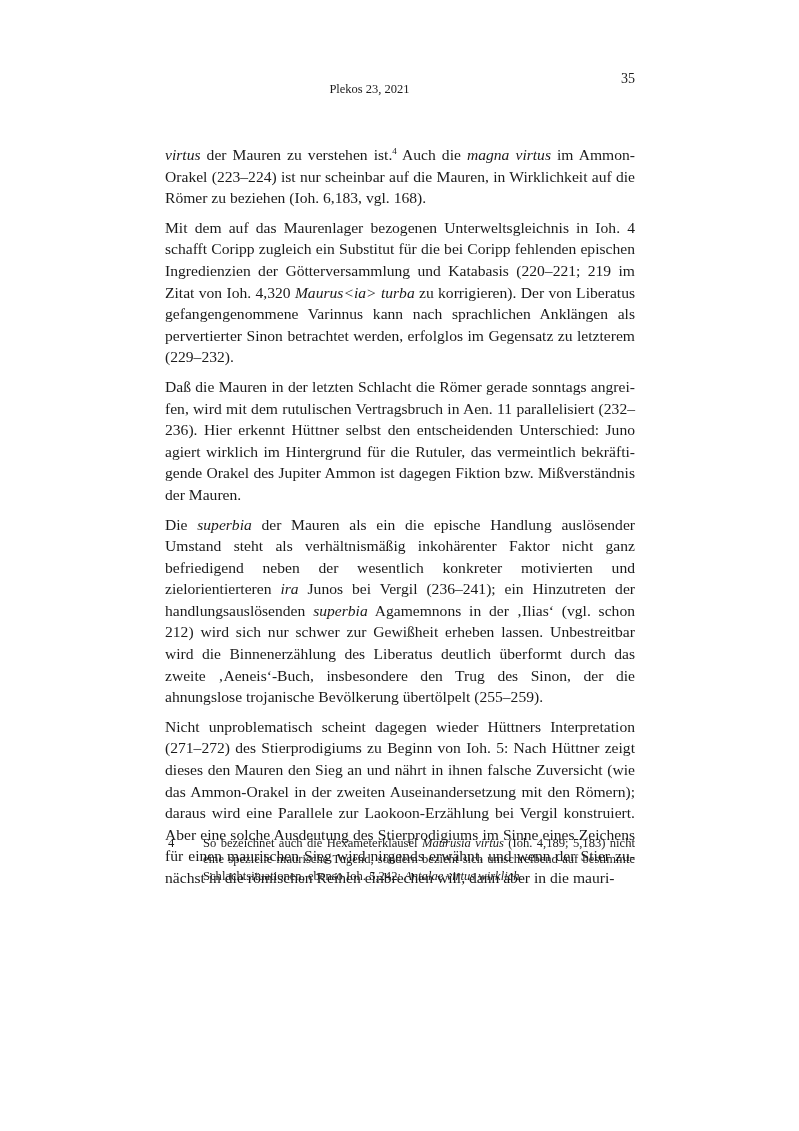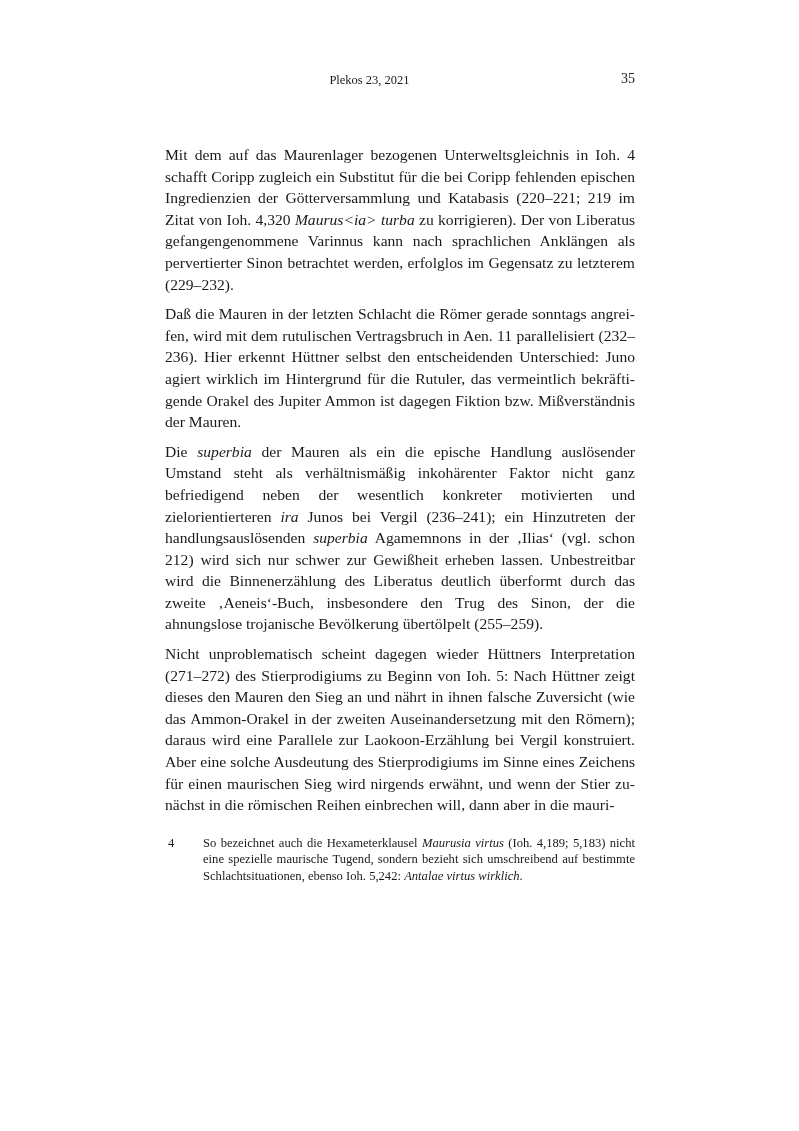--- a/index.html
+++ b/index.html
@@ -5,21 +5,21 @@
   html, body { margin: 0; padding: 0; }
   body {
     width: 799px; height: 1131px; background: #ffffff; position: relative;
     font-family: "Liberation Serif", "DejaVu Serif", serif; color: #1a1a1a;
     overflow: hidden;
   }
   .running-head {
     position: absolute; top: 73px; left: 0; width: 799px; height: 20px;
     font-size: 12.5px;
   }
-  .running-head .title { position: absolute; left: 0; width: 739px; text-align: center; top: 0; }
+  .running-head .title { position: absolute; left: 0; width: 739px; text-align: center; top: 9px; }
   .running-head .pageno { position: absolute; right: 164px; top: -2px; font-size: 14px; }
   .body-text {
     position: absolute; top: 144px; left: 165px; width: 470px;
     font-size: 15.6px; line-height: 21.6px; text-align: justify; hyphens: manual;
   }
   .body-text p { margin: 0 0 8px 0; }
   .body-text i, .fn i { font-style: italic; }
   sup { font-size: 9px; line-height: 0; vertical-align: 6px; }
   .footnote {
     position: absolute; top: 835px; left: 168px; width: 467px;
@@ -31,20 +31,21 @@
 </style>
 </head>
 <body>
 
 <div class="running-head">
   <span class="title">Plekos 23, 2021</span>
   <span class="pageno">35</span>
 </div>
 
 <div class="body-text">
+  <p><i>virtus</i> der Mauren zu verstehen ist.<sup>4</sup> Auch die <i>magna virtus</i> im Ammon-Orakel (223–224) ist nur scheinbar auf die Mauren, in Wirklichkeit auf die Römer zu beziehen (Ioh. 6,183, vgl. 168).</p>
   <p>Mit dem auf das Maurenlager bezogenen Unterweltsgleichnis in Ioh. 4 schafft Coripp zugleich ein Substitut für die bei Coripp fehlenden epischen Ingredienzien der Götterversammlung und Katabasis (220–221; 219 im Zitat von Ioh. 4,320 <i>Maurus&lt;ia&gt; turba</i> zu korrigieren). Der von Liberatus gefangengenommene Varinnus kann nach sprachlichen Anklängen als pervertierter Sinon betrachtet werden, erfolglos im Gegensatz zu letzterem (229–232).</p>
   <p>Daß die Mauren in der letzten Schlacht die Römer gerade sonntags angrei­fen, wird mit dem rutulischen Vertragsbruch in Aen. 11 parallelisiert (232–236). Hier erkennt Hüttner selbst den entscheidenden Unterschied: Juno agiert wirklich im Hintergrund für die Rutuler, das vermeintlich bekräfti­gende Orakel des Jupiter Ammon ist dagegen Fiktion bzw. Mißverständnis der Mauren.</p>
   <p>Die <i>superbia</i> der Mauren als ein die epische Handlung auslösender Umstand steht als verhältnismäßig inkohärenter Faktor nicht ganz befriedigend ne­ben der wesentlich konkreter motivierten und zielorientierteren <i>ira</i> Junos bei Vergil (236–241); ein Hinzutreten der handlungsauslösenden <i>superbia</i> Agamemnons in der ‚Ilias‘ (vgl. schon 212) wird sich nur schwer zur Ge­wißheit erheben lassen. Unbestreitbar wird die Binnenerzählung des Libe­ratus deutlich überformt durch das zweite ‚Aeneis‘-Buch, insbesondere den Trug des Sinon, der die ahnungslose trojanische Bevölkerung übertölpelt (255–259).</p>
   <p>Nicht unproblematisch scheint dagegen wieder Hüttners Interpretation (271–272) des Stierprodigiums zu Beginn von Ioh. 5: Nach Hüttner zeigt dieses den Mauren den Sieg an und nährt in ihnen falsche Zuversicht (wie das Ammon-Orakel in der zweiten Auseinandersetzung mit den Römern); daraus wird eine Parallele zur Laokoon-Erzählung bei Vergil konstruiert. Aber eine solche Ausdeutung des Stierprodigiums im Sinne eines Zeichens für einen maurischen Sieg wird nirgends erwähnt, und wenn der Stier zu­nächst in die römischen Reihen einbrechen will, dann aber in die mauri-</p>
 </div>
 
 <div class="footnote">
   <div class="fn">
     <span class="num">4</span>
     <span class="txt">So bezeichnet auch die Hexameterklausel <i>Maurusia virtus</i> (Ioh. 4,189; 5,183) nicht eine spezielle maurische Tugend, sondern bezieht sich umschreibend auf bestimm­te Schlachtsituationen, ebenso Ioh. 5,242: <i>Antalae virtus wirklich</i>.</span>

